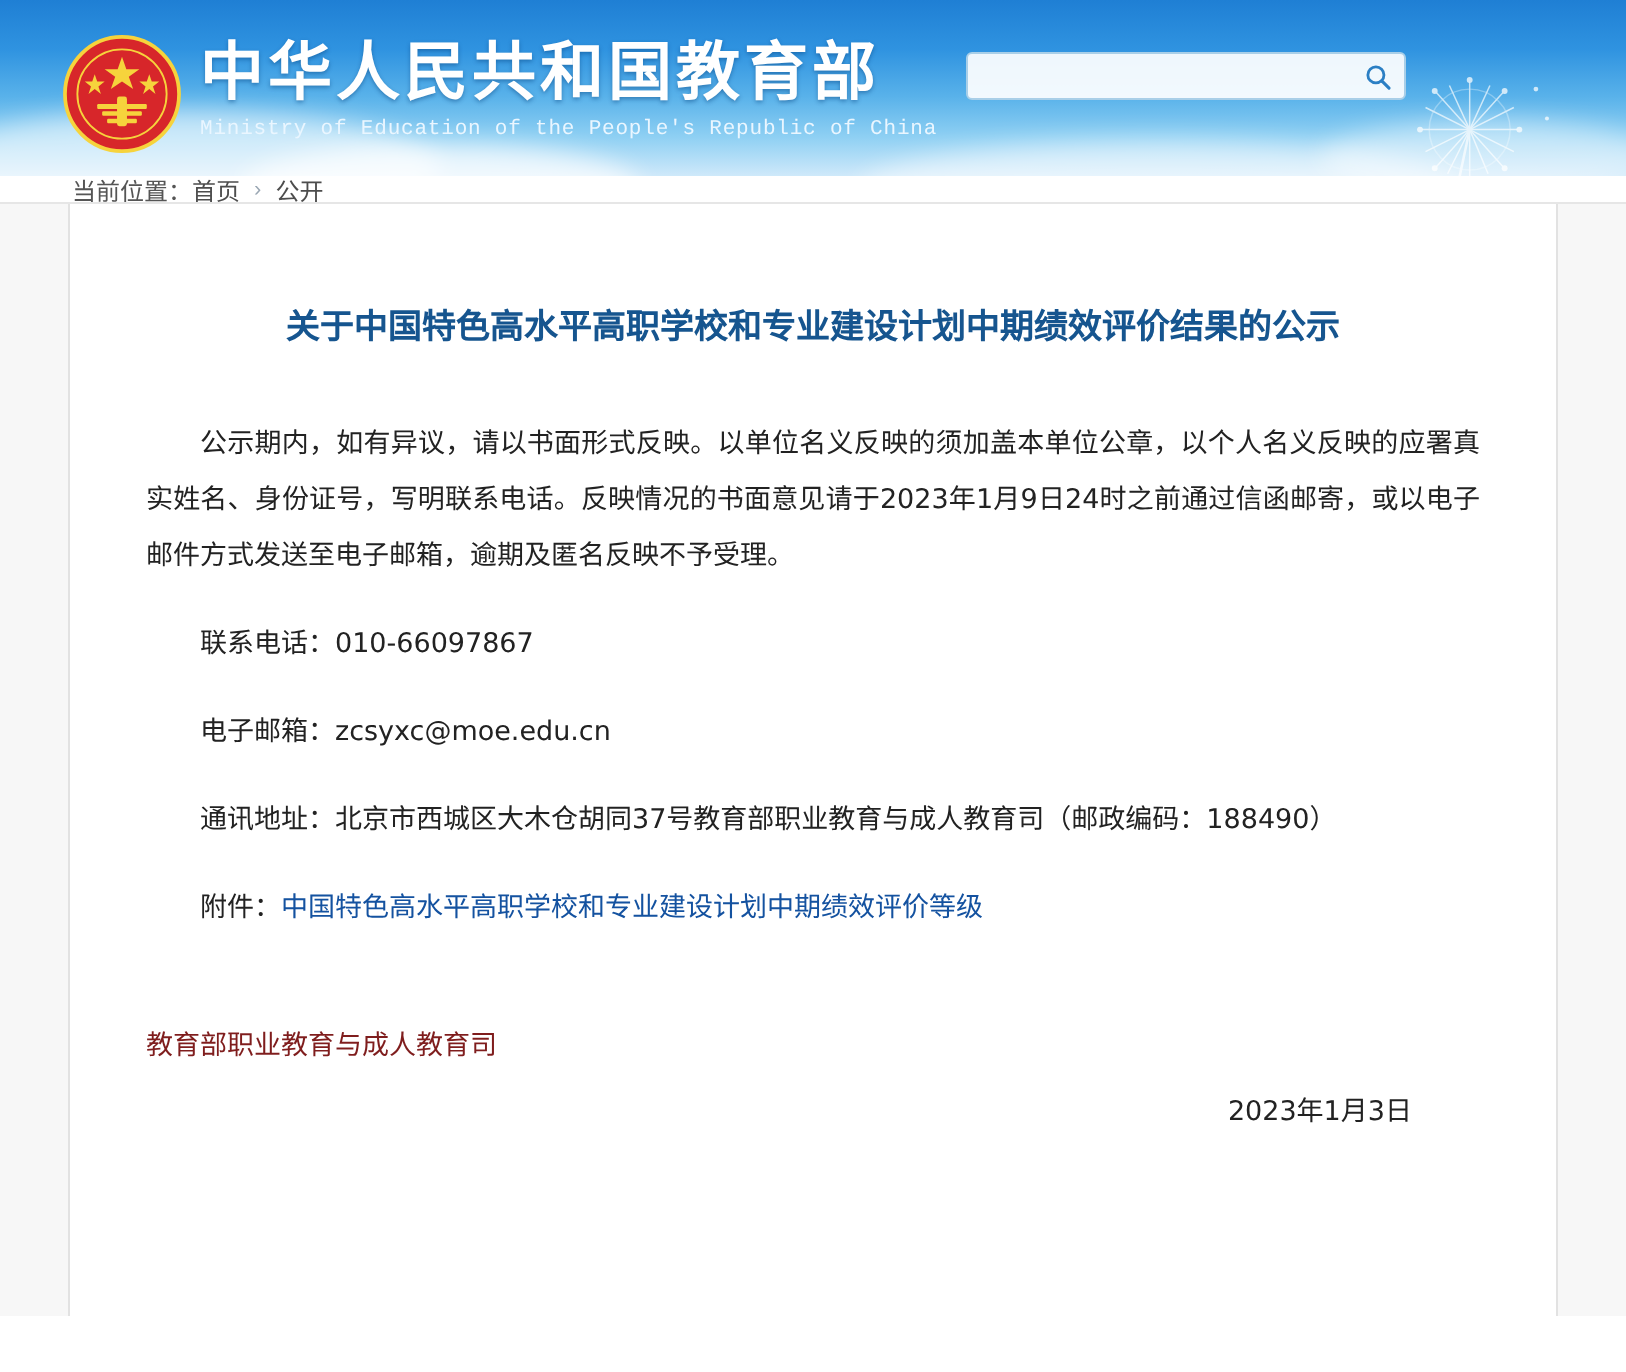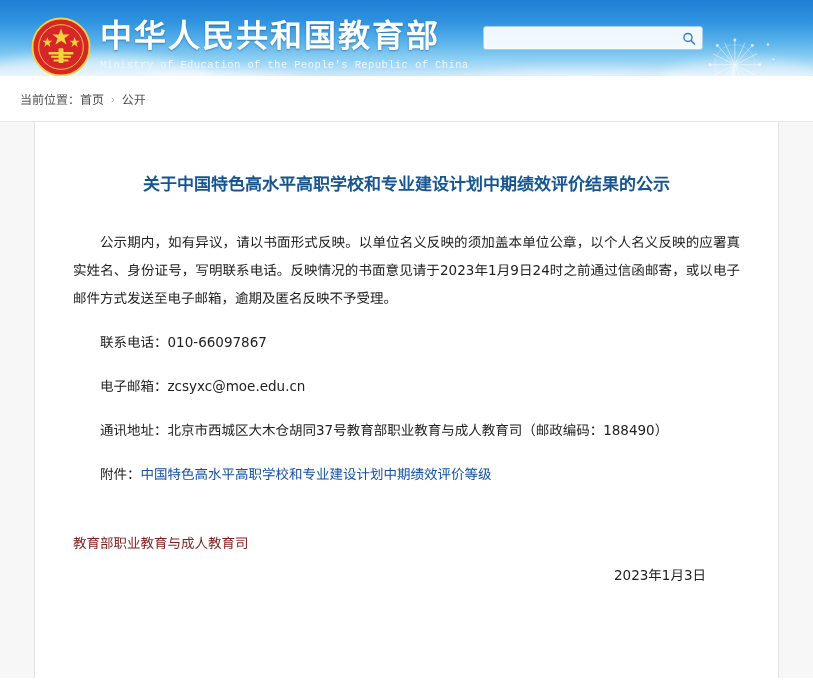--- a/index.html
+++ b/index.html
@@ -8,21 +8,21 @@
     width: 813px; height: 686px;
     font-family: "Liberation Sans", "DejaVu Sans", sans-serif;
     overflow: hidden;
   }
   body { background: #ffffff; }
 
   
   .banner {
     position: relative;
     width: 813px;
-    height: 76px;
+    height: 88px;
     background: linear-gradient(180deg, #1f7fd4 0%, #2f93e0 28%, #59b2ea 55%, #8fd0f3 78%, #cfe9fa 100%);
     overflow: hidden;
   }
   .cloud {
     position: absolute;
     background: rgba(255,255,255,0.55);
     border-radius: 50%;
     filter: blur(6px);
   }
   .c1 { width: 260px; height: 60px; left: -40px; top: 55px; }
@@ -94,25 +94,25 @@
     width: 26px; height: 22px;
     display: flex; align-items: center; justify-content: center;
     cursor: pointer;
     background: transparent;
     border: 0;
   }
 
   
   .breadcrumb {
     width: 813px;
-    height: 46px;
+    height: 14px;
     background: #ffffff;
     display: flex;
     align-items: center;
-    padding-left: 20px;
+    padding-left: 36px;
     font-size: 12px;
     color: #555;
     border-bottom: 1px solid #e6e6e6;
   }
   .breadcrumb .sep {
     margin: 0 7px;
     color: #9aa7b3;
     font-size: 11px;
   }
   .breadcrumb a {

